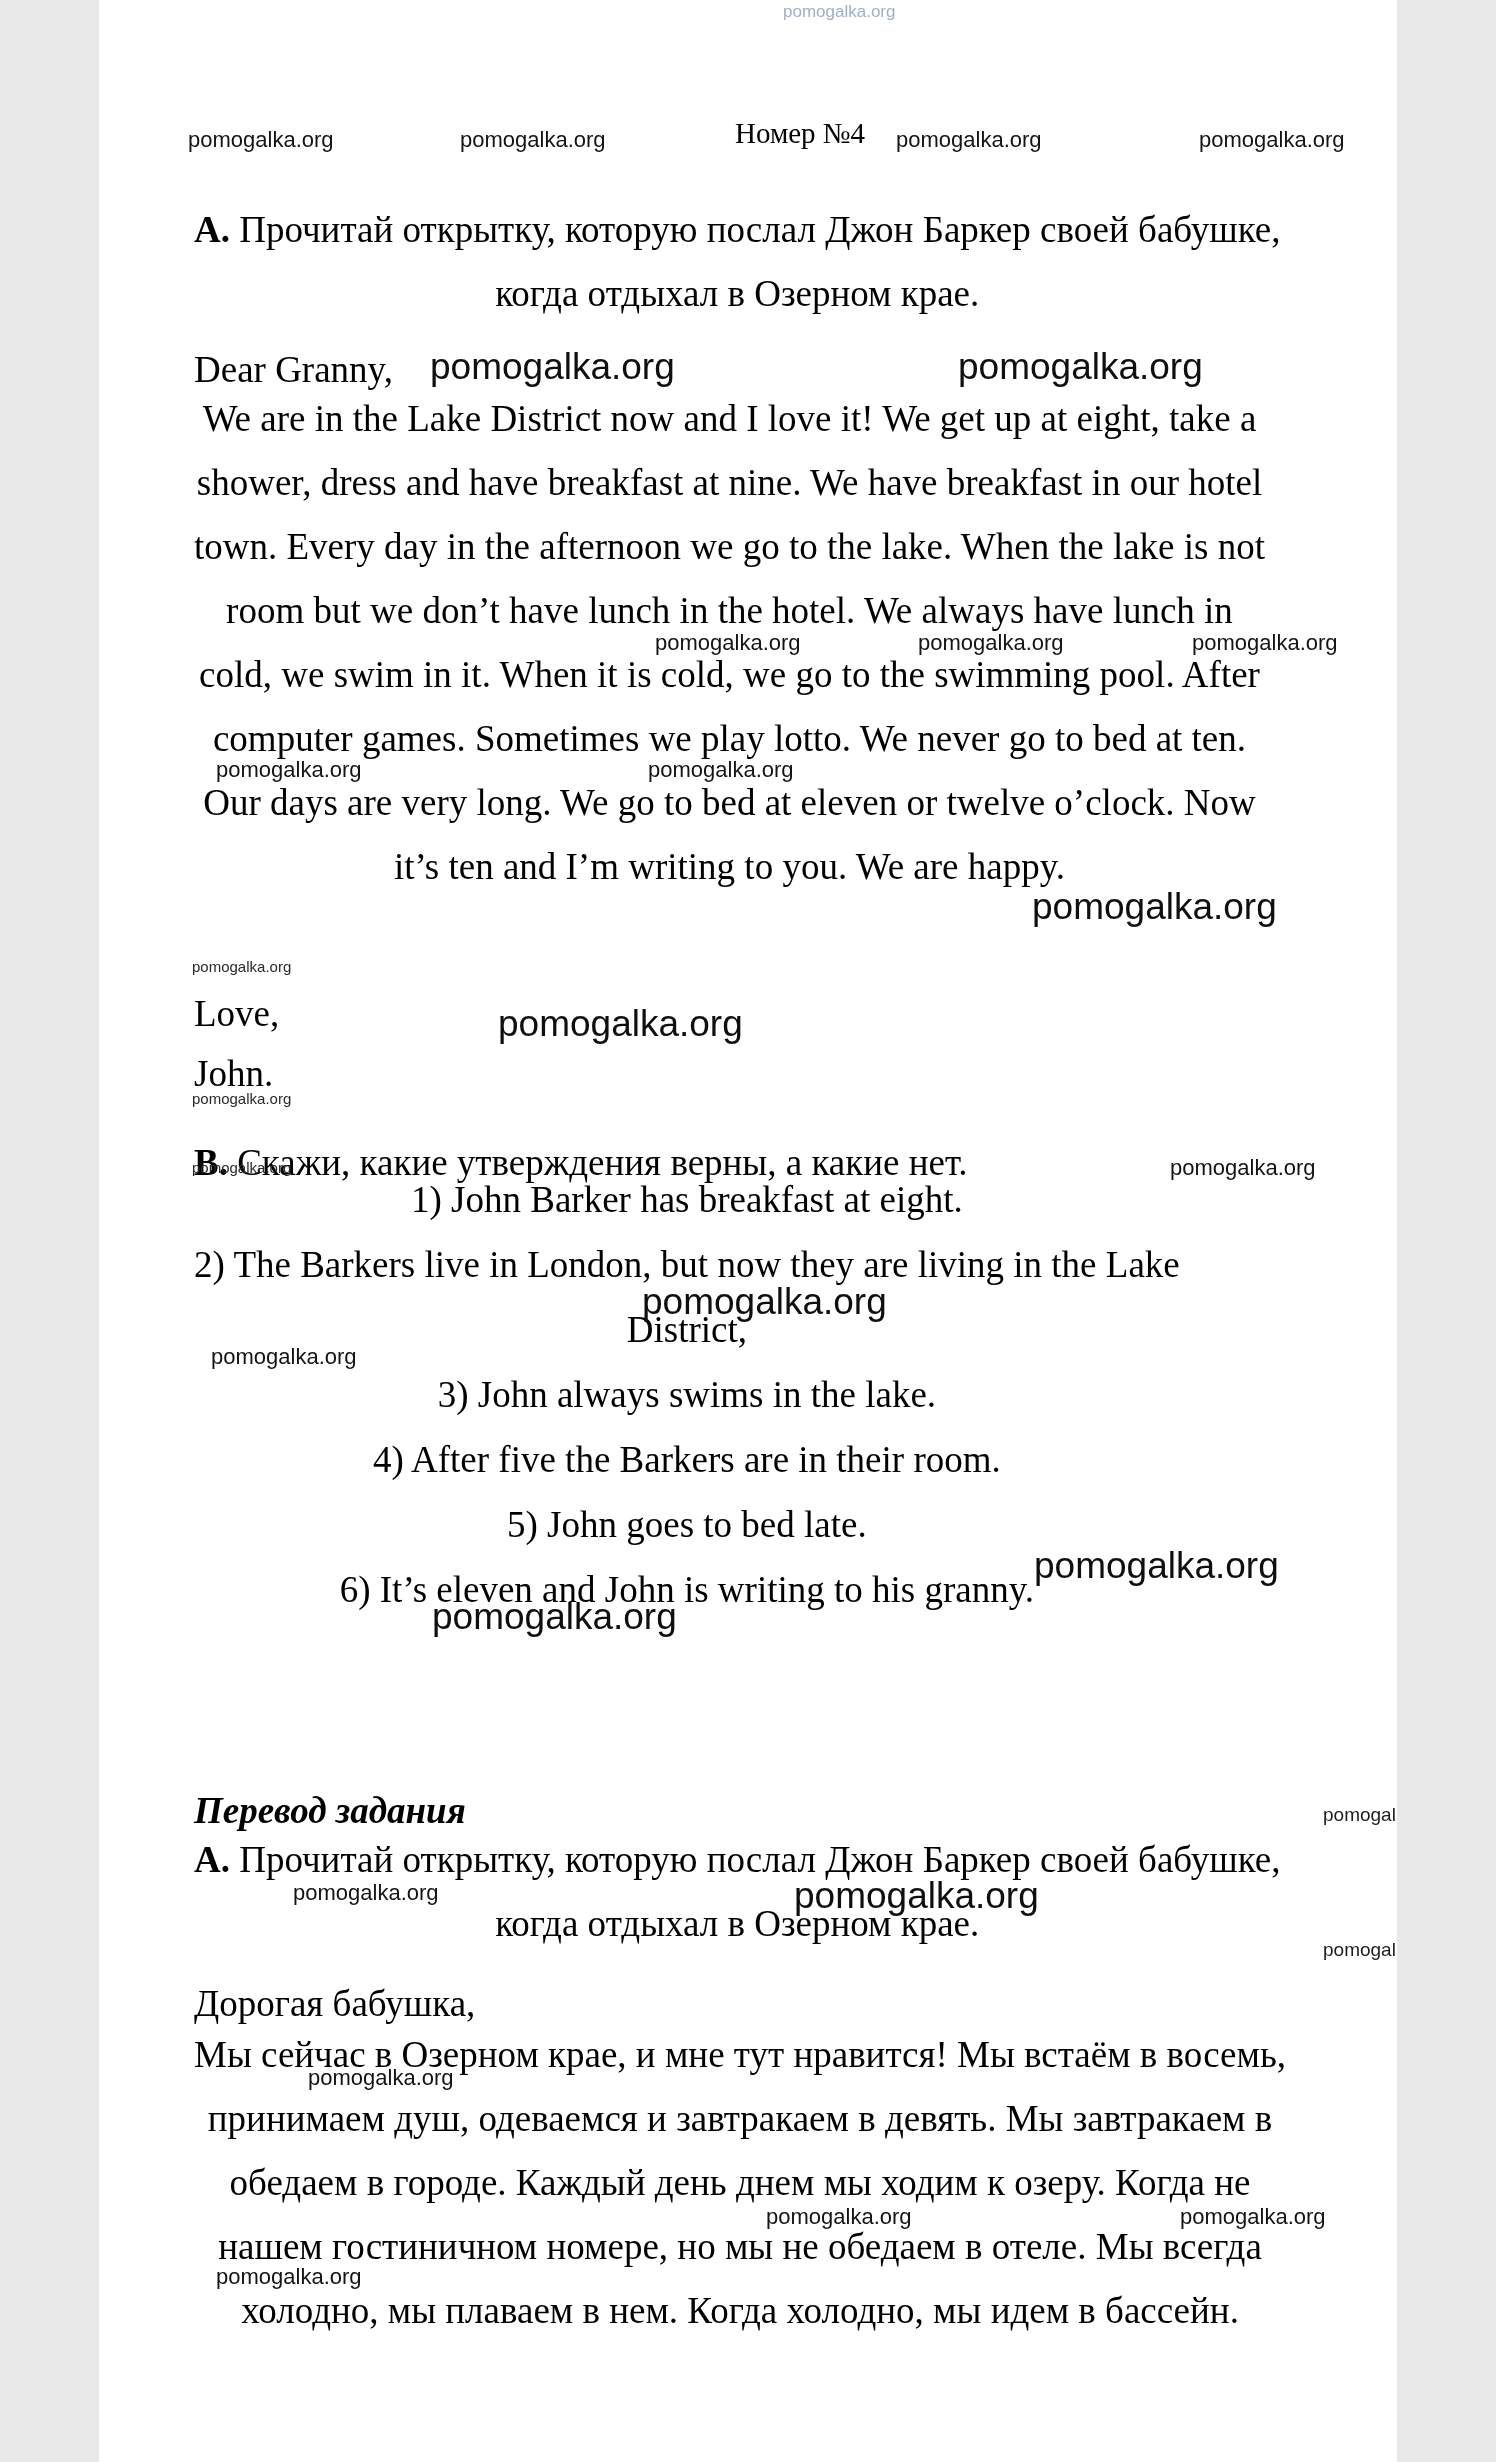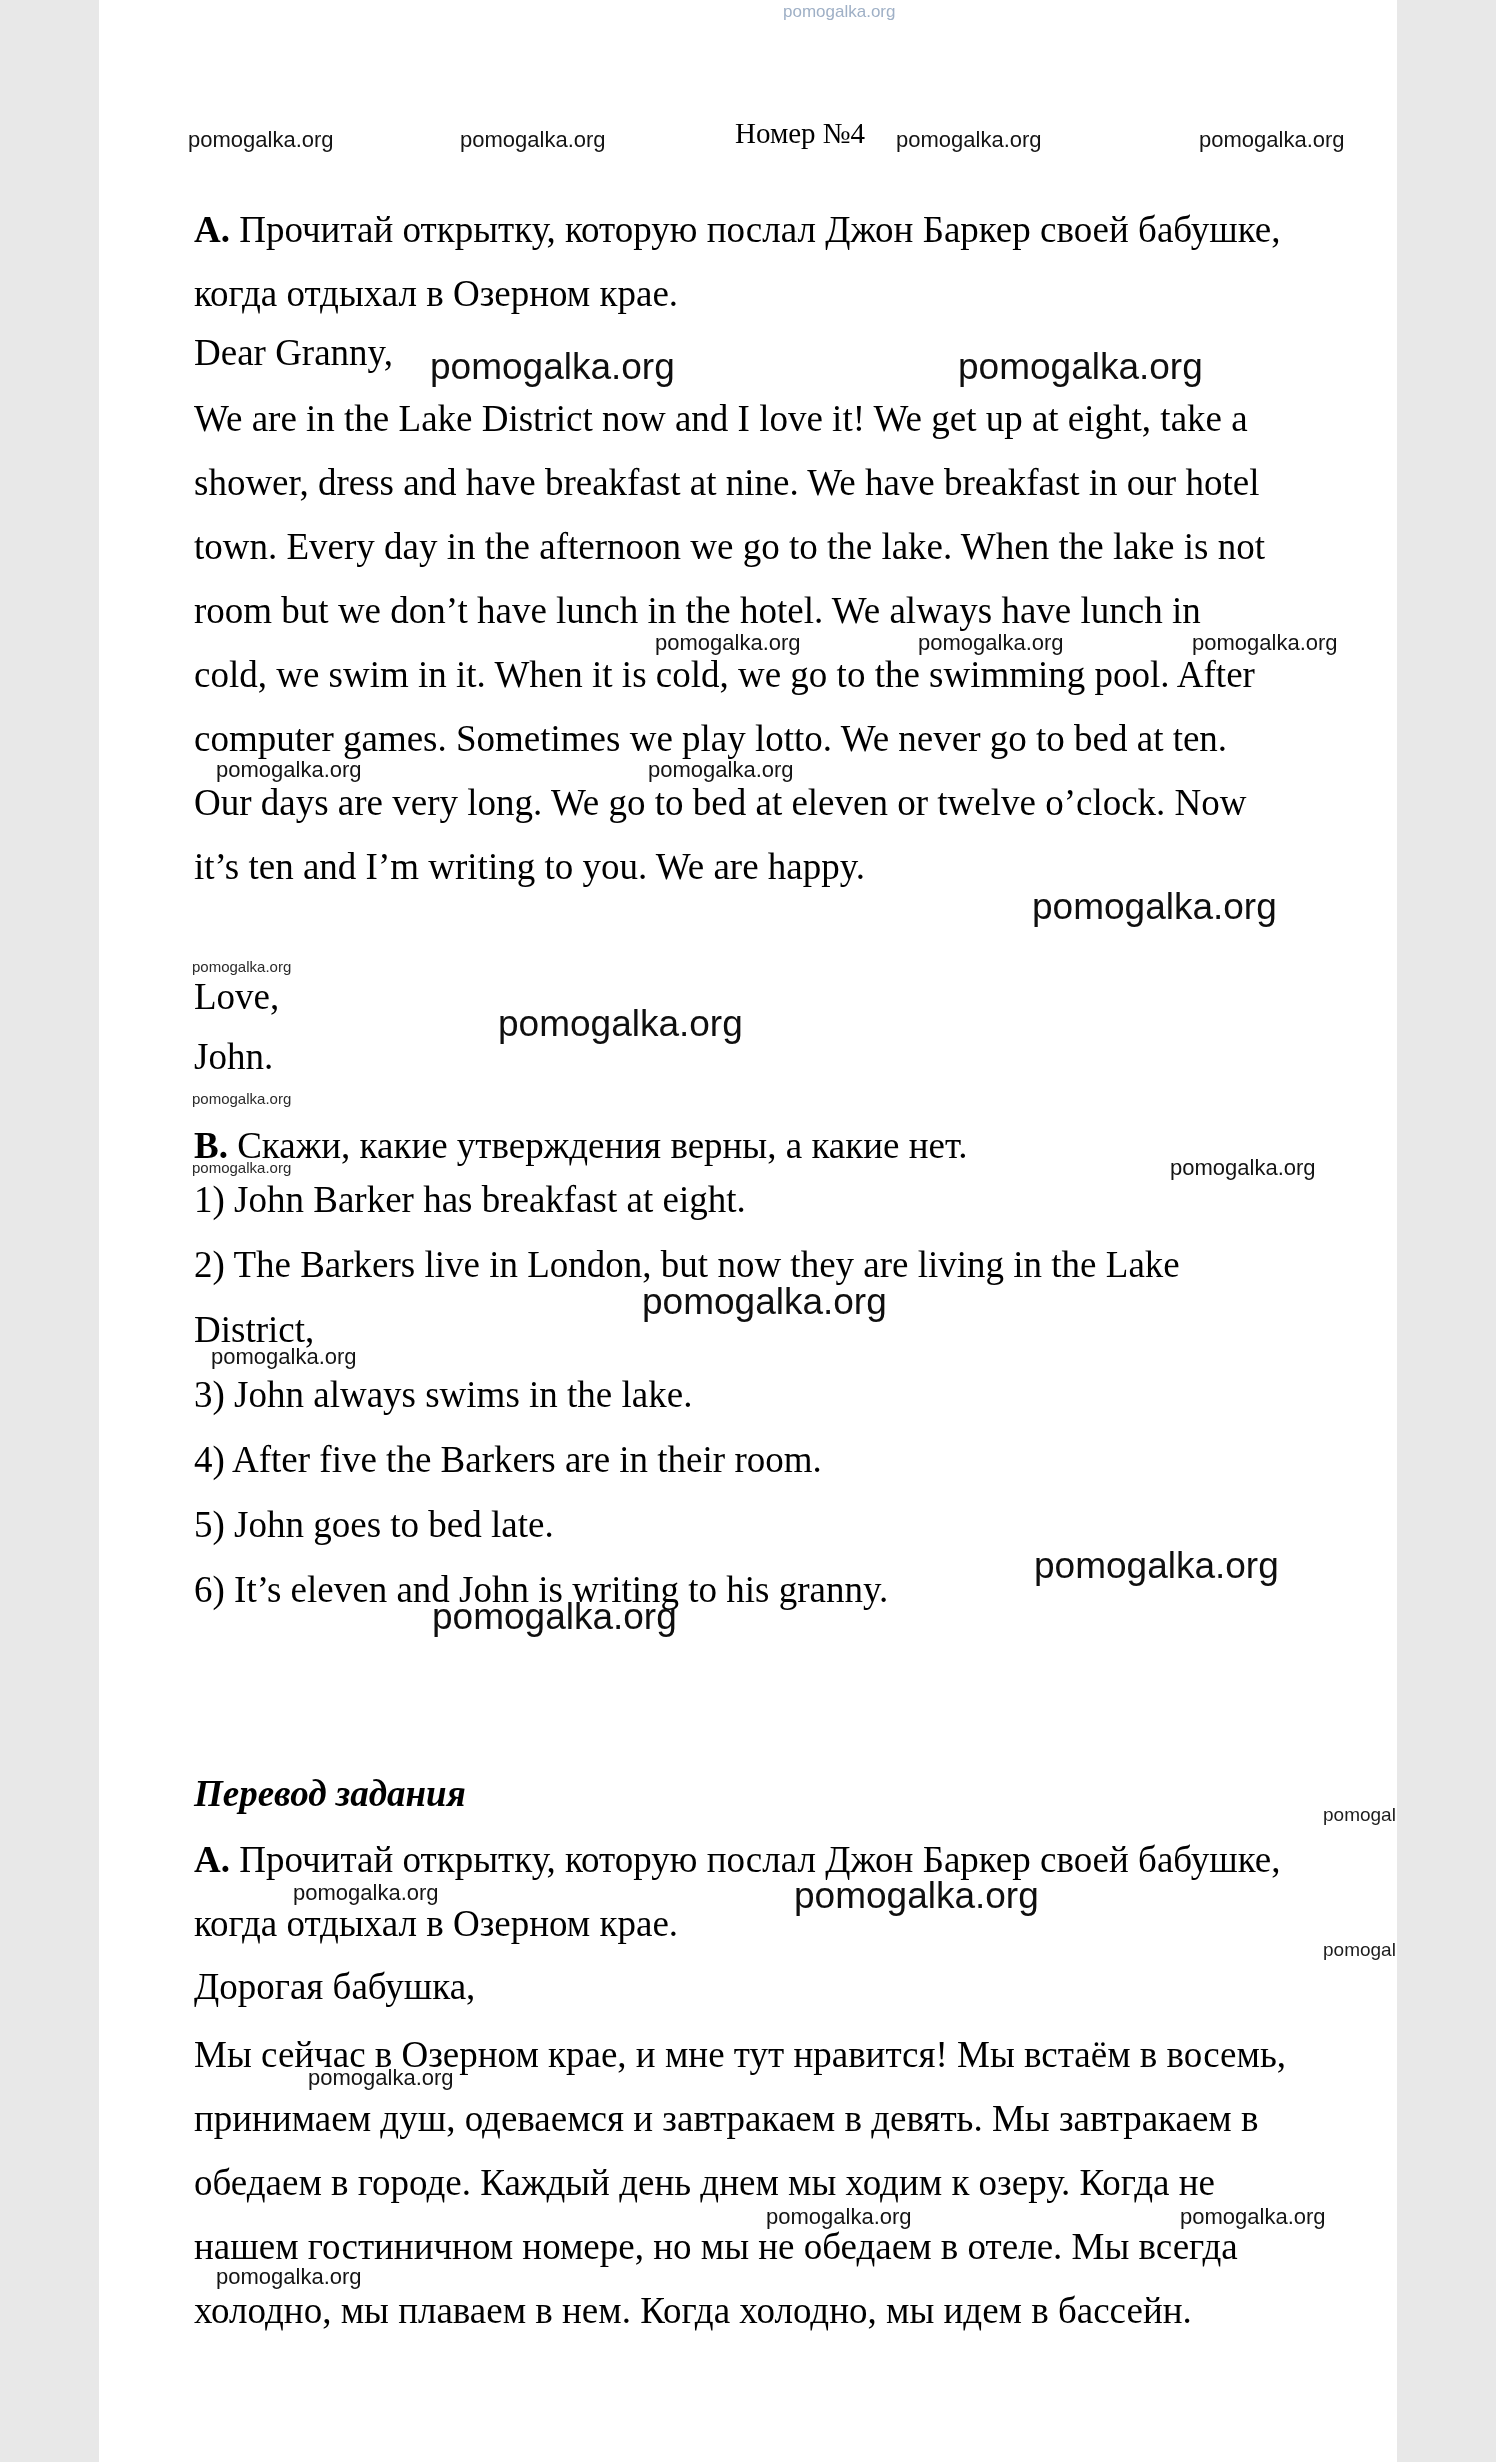--- a/index.html
+++ b/index.html
@@ -7,22 +7,22 @@
     position:relative;
     width:1298px; height:2462px;
     margin:0 auto;
     background:#ffffff;
     font-family:"Liberation Serif", serif;
     color:#000;
     overflow:hidden;
   }
   .abs { position:absolute; white-space:nowrap; }
   
-  .t  { font-size:37px; line-height:1.05; }
-  .para .line { font-size:37px; line-height:64px; height:64px; }
+  .t  { font-size:37px; line-height:1.05;margin-top:17px; }
+  .para .line { font-size:37px; line-height:64px; height:64px;text-align:center; }
   .para88 .line { line-height:65px; height:65px; }
   .b  { font-weight:bold; }
   .bi { font-weight:bold; font-style:italic; }
   .title { font-size:29px; }
   .center-col { left:44px; width:1375px; text-align:center; }
   
   .wm { font-family:"Liberation Sans", sans-serif; color:#161616; }
   .wm-top { font-size:17px; color:#9fb0c6; }
   .wm-xs  { font-size:15px; color:#2a2a2a; }
   .wm-26  { font-size:19px; color:#1d1d1d; }

